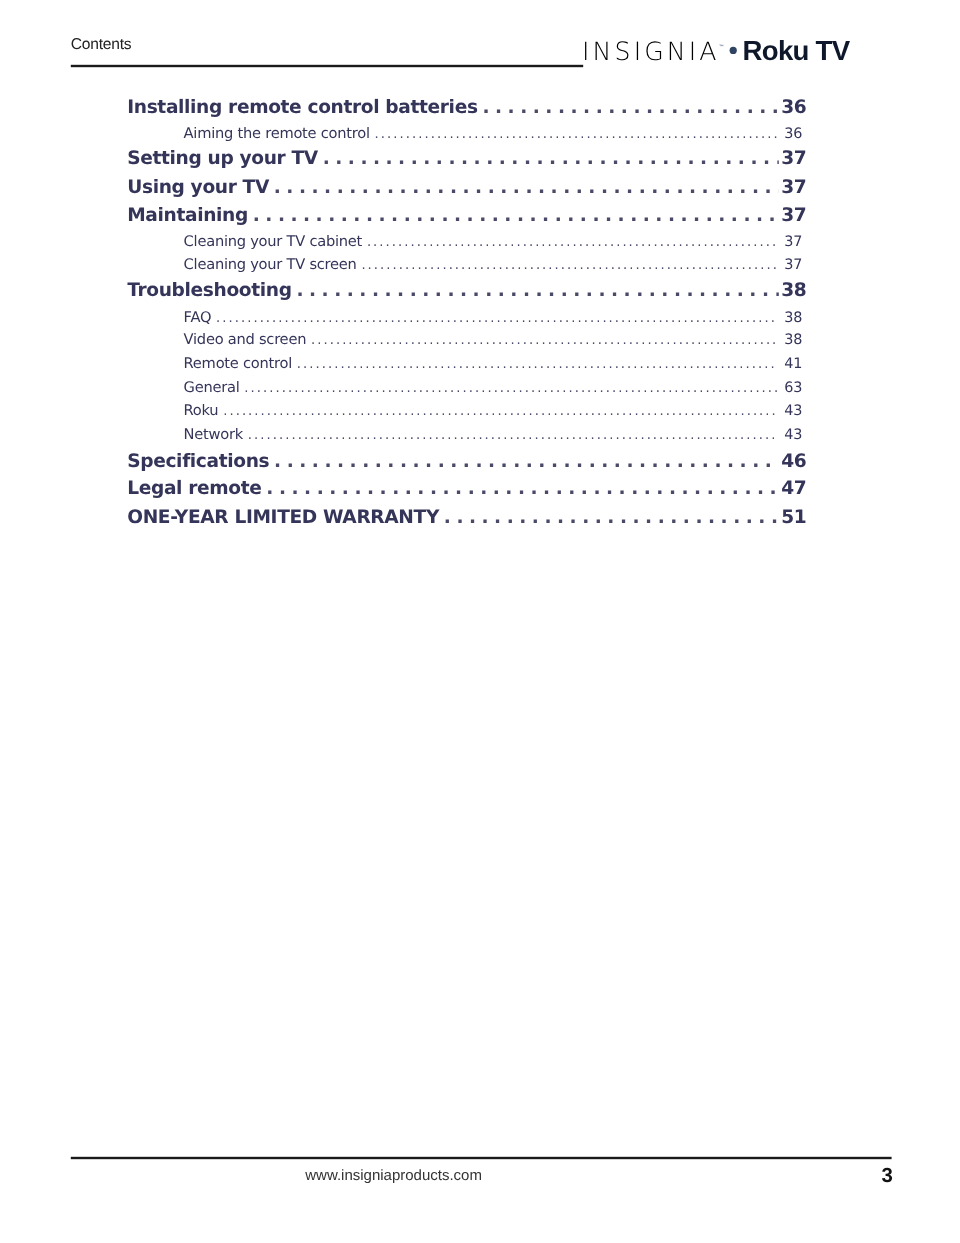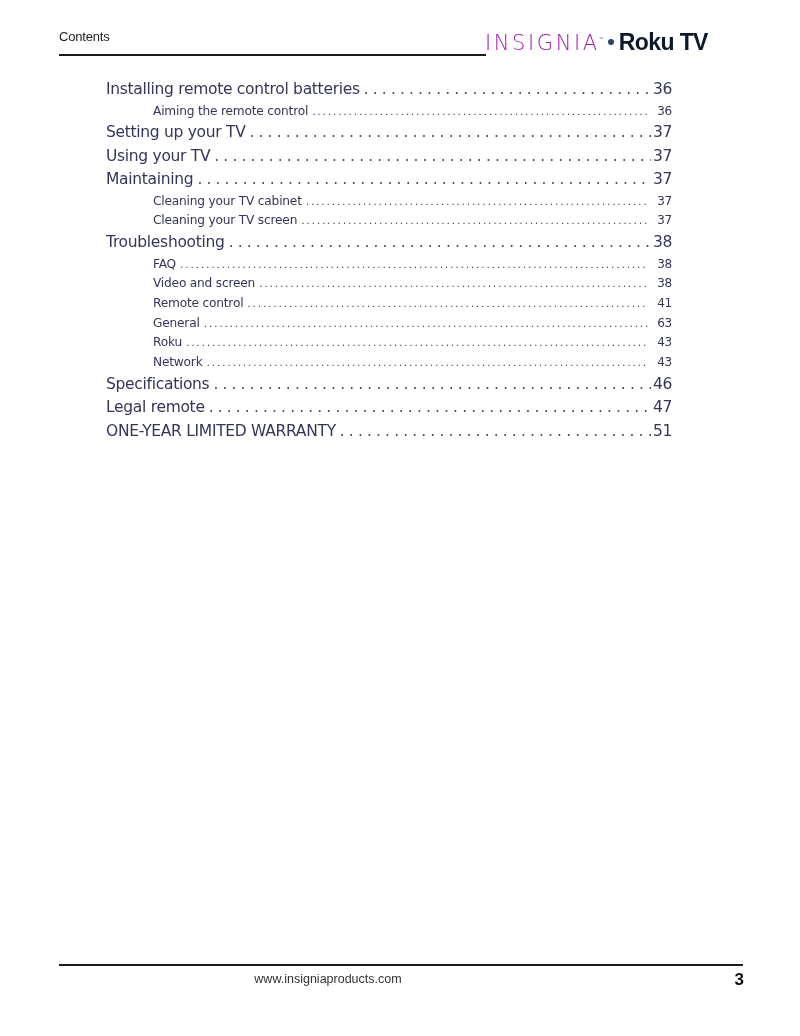--- a/index.html
+++ b/index.html
@@ -45,21 +45,21 @@
       height: 28px;
       display: flex;
       align-items: baseline;
       white-space: nowrap;
     }
     .brand-insignia {
       font-family: "DejaVu Sans", sans-serif;
       font-weight: 200;
       font-size: 21px;
       letter-spacing: 2.6px;
-      color: #a21caf;
+      color: #000000;
       text-align: right;
     }
     .brand-tm {
       font-size: 5px;
       color: #2f4363;
       vertical-align: super;
       position: relative;
       top: -9px;
       margin-left: -1px;
     }
@@ -95,20 +95,21 @@
       align-items: baseline;
       color: #3a3a5a;
       white-space: nowrap;
       overflow: hidden;
     }
     .toc-row.lvl1 {
       font-size: 15.5px;
       height: 23.5px;
       line-height: 23.5px;
       letter-spacing: -0.3px;
+      font-weight: bold;
     }
     .toc-row.lvl2 {
       font-size: 12.2px;
       height: 19.7px;
       line-height: 19.7px;
       padding-left: 47px;
       letter-spacing: -0.2px;
     }
     .toc-title {
       flex: 0 0 auto;
@@ -121,21 +122,21 @@
       color: #4a4a68;
     }
     .toc-leader::before {
       content: ". . . . . . . . . . . . . . . . . . . . . . . . . . . . . . . . . . . . . . . . . . . . . . . . . . . . . . . . . . . . . . . . . . . . . . . . . . . . . . . . . . . . . . . . . . . . . . . . . . . . . . . . . . . . . . . . . . . . . . . . . . . . . . . . . . . .";
       white-space: nowrap;
     }
     .lvl1 .toc-leader::before { letter-spacing: -0.4px; }
     .lvl2 .toc-leader::before { letter-spacing: -0.9px; font-size: 11px; }
     .toc-page {
       flex: 0 0 auto;
-      text-align: right;
+      text-align: center;
       color: #35355a;
     }
     .lvl2 .toc-page {
       min-width: 22px;
       font-size: 12px;
     }
 
     .footer-rule {
       position: absolute;
       left: 59px;

